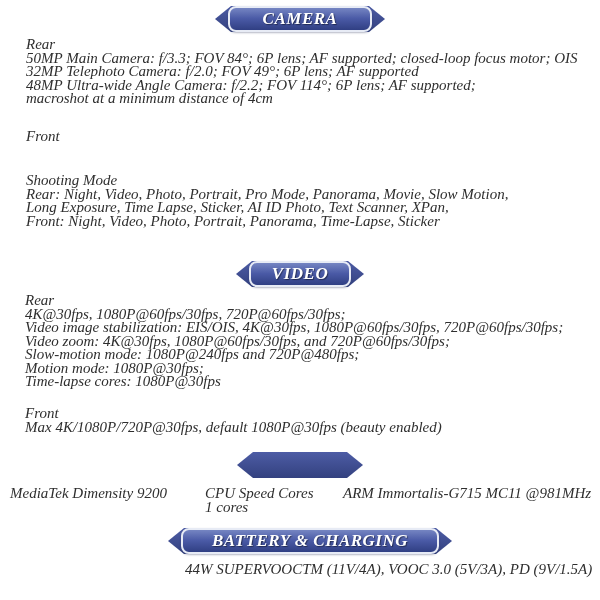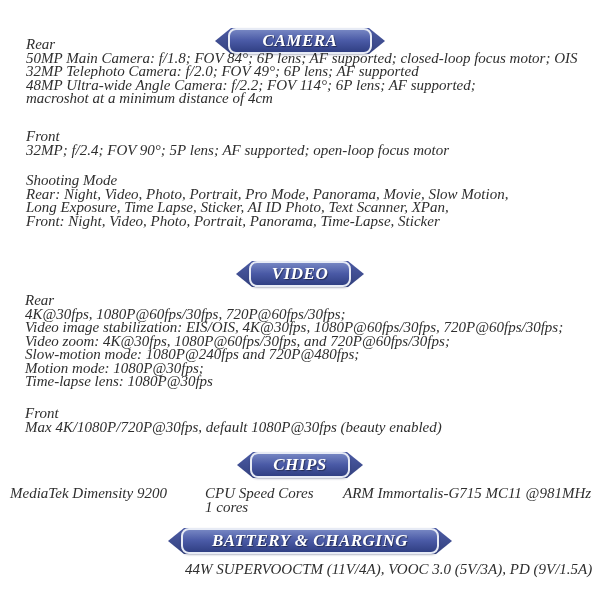--- a/index.html
+++ b/index.html
@@ -30,21 +30,21 @@
     box-shadow:0 1px 2px rgba(40,50,90,.35);
     display:flex; align-items:center; justify-content:center;
   }
   .banner-title {
     font-family:"Liberation Serif", serif;
     font-style:italic; font-weight:bold;
     color:#ffffff; font-size:17px; letter-spacing:.5px;
     text-shadow:1px 1px 1px rgba(0,0,0,.45);
     white-space:nowrap;
   }
-  .b-camera  { left:215px; top:6px;   width:170px;margin-top:22px; }
+  .b-camera  { left:215px; top:6px;   width:170px; }
   .b-video   { left:236px; top:261px; width:128px; }
   .b-chips   { left:237px; top:452px; width:126px; }
   .b-battery { left:168px; top:528px; width:284px; }
 
   
   .txt { position:absolute; font-size:15px; line-height:13.5px; }
   .line { white-space:nowrap; }
 
   .blk-cam-rear  { left:26px; top:38px; }
   .blk-cam-front { left:26px; top:130px; }
@@ -66,29 +66,28 @@
 
   <div class="banner b-camera">
     <div class="banner-back"></div>
     <div class="banner-pill">
       <span class="banner-title">CAMERA</span>
     </div>
   </div>
 
   <div class="txt blk-cam-rear">
     <div class="line">Rear</div>
-    <div class="line">50MP Main Camera: f/1.8; FOV 84°; 6P lens; AF supported; closed-loop focus motor; OIS</div>
+    <div class="line">50MP Main Camera: f/3.3; FOV 84°; 6P lens; AF supported; closed-loop focus motor; OIS</div>
     <div class="line">32MP Telephoto Camera: f/2.0; FOV 49°; 6P lens; AF supported</div>
     <div class="line">48MP Ultra-wide Angle Camera: f/2.2; FOV 114°; 6P lens; AF supported;</div>
     <div class="line">macroshot at a minimum distance of 4cm</div>
   </div>
 
   <div class="txt blk-cam-front">
     <div class="line">Front</div>
-    <div class="line">32MP; f/2.4; FOV 90°; 5P lens; AF supported; open-loop focus motor</div>
   </div>
 
   <div class="txt blk-cam-shoot">
     <div class="line">Shooting Mode</div>
     <div class="line">Rear: Night, Video, Photo, Portrait, Pro Mode, Panorama, Movie, Slow Motion,</div>
     <div class="line">Long Exposure, Time Lapse, Sticker, AI ID Photo, Text Scanner, XPan,</div>
     <div class="line">Front: Night, Video, Photo, Portrait, Panorama, Time-Lapse, Sticker</div>
   </div>
 
   <div class="banner b-video">
@@ -98,33 +97,30 @@
     </div>
   </div>
 
   <div class="txt blk-vid-rear">
     <div class="line">Rear</div>
     <div class="line">4K@30fps, 1080P@60fps/30fps, 720P@60fps/30fps;</div>
     <div class="line">Video image stabilization: EIS/OIS, 4K@30fps, 1080P@60fps/30fps, 720P@60fps/30fps;</div>
     <div class="line">Video zoom: 4K@30fps, 1080P@60fps/30fps, and 720P@60fps/30fps;</div>
     <div class="line">Slow-motion mode: 1080P@240fps and 720P@480fps;</div>
     <div class="line">Motion mode: 1080P@30fps;</div>
-    <div class="line">Time-lapse lens: 1080P@30fps</div>
+    <div class="line">Time-lapse cores: 1080P@30fps</div>
   </div>
 
   <div class="txt blk-vid-front">
     <div class="line">Front</div>
     <div class="line">Max 4K/1080P/720P@30fps, default 1080P@30fps (beauty enabled)</div>
   </div>
 
   <div class="banner b-chips">
     <div class="banner-back"></div>
-    <div class="banner-pill">
-      <span class="banner-title">CHIPS</span>
-    </div>
   </div>
 
   <div class="col chips-col-1">
     <div class="line">MediaTek Dimensity 9200</div>
   </div>
   <div class="col chips-col-2">
     <div class="line">CPU Speed Cores</div>
     <div class="line">1 cores</div>
   </div>
   <div class="col chips-col-3">

